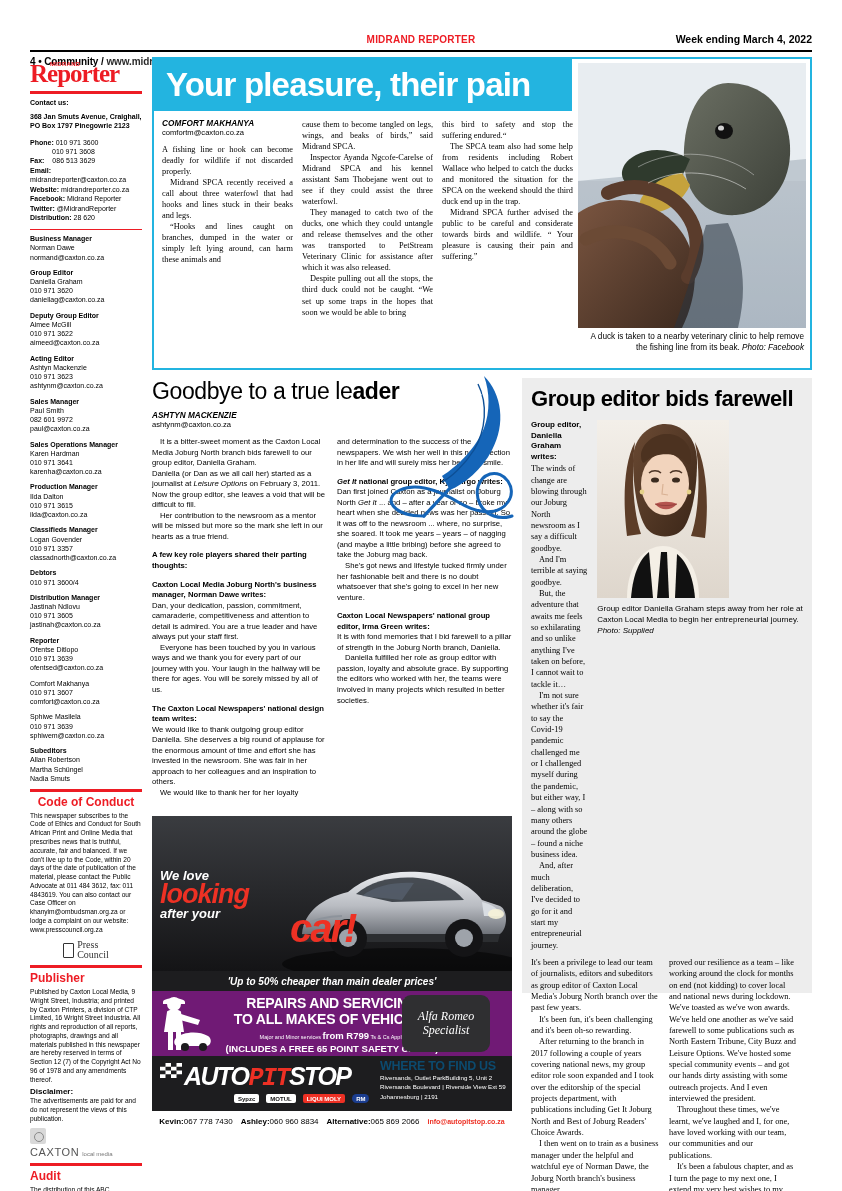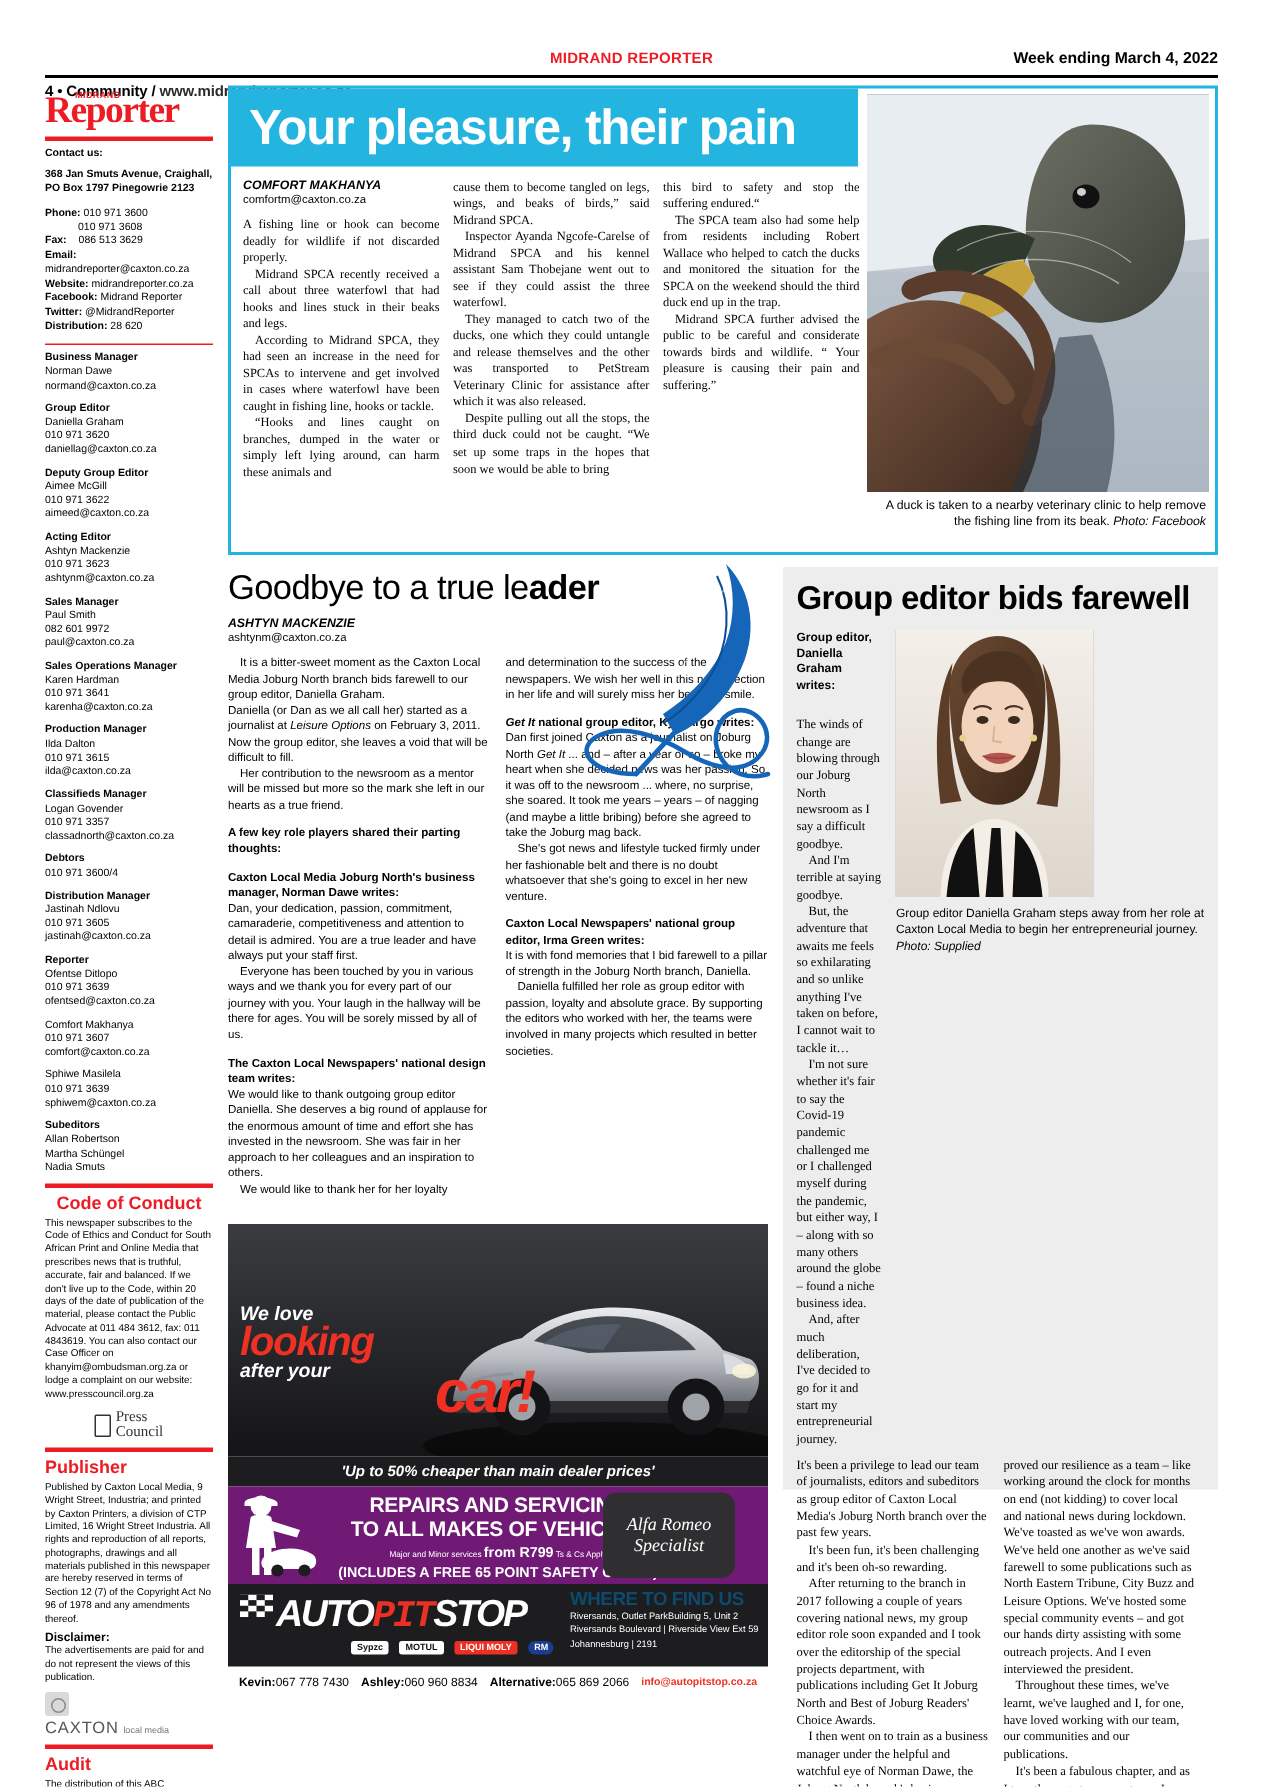--- a/index.html
+++ b/index.html
@@ -137,21 +137,21 @@
   .rb-col { width:128px; }
   .rb-photo { width:132px; height:178px; overflow:hidden; background:#c9c2bb; }
   .rb-cap { font-size:8px; line-height:1.38; margin-top:5px; }
   .rb-cap i { font-style:italic; }
   .rb-serif {
     font-family:"Liberation Serif", serif; font-size:8.4px; line-height:1.35;
     margin:0;
   }
   .rb-serif p { margin:0; text-indent:8px; }
   .rb-serif p.first { text-indent:0; }
-  .rb-lead { font-size:8px; font-weight:bold; line-height:1.32; margin-bottom:15px; }
+  .rb-lead { font-size:8px; font-weight:bold; line-height:1.32; margin-bottom:1px; }
   .rb-bottom { display:flex; gap:10px; margin-top:6px; }
 
   
   .ad { position:absolute; left:152px; top:816px; width:360px; height:360px; background:#fff; }
   .ad-photo { position:absolute; left:0; top:0; width:360px; height:155px; overflow:hidden; background:#1d1d1f; }
   .ad-welove { position:absolute; left:8px; top:52px; color:#fff; }
   .ad-welove .l1 { font-size:13px; font-weight:bold; font-style:italic; }
   .ad-welove .l2 { font-size:27px; font-weight:bold; font-style:italic; color:#ee3124; line-height:0.85; letter-spacing:-1px;}
   .ad-welove .l3 { font-size:13px; font-weight:bold; font-style:italic; }
   .ad-car {
@@ -432,21 +432,20 @@
         </svg>
       </div>
 
       <div class="feature-cols">
         <div class="fcol">
           <div class="byline">COMFORT MAKHANYA</div>
           <div class="byline-mail">comfortm@caxton.co.za</div>
           <div class="serif-body" id="feat-c1">
               <p class="first">A fishing line or hook can become deadly for wildlife if not discarded properly.</p>
               <p>Midrand SPCA recently received a call about three waterfowl that had hooks and lines stuck in their beaks and legs.</p>
-              <p>According to Midrand SPCA, they had seen an increase in the need for SPCAs to intervene and get involved in cases where waterfowl have been caught in fishing line, hooks or tackle.</p>
               <p>“Hooks and lines caught on branches, dumped in the water or simply left lying around, can harm these animals and</p>
             </div>
         </div>
         <div class="fcol">
           <div class="serif-body" id="feat-c2">
               <p class="first">cause them to become tangled on legs, wings, and beaks of birds,” said Midrand SPCA.</p>
               <p>Inspector Ayanda Ngcofe-Carelse of Midrand SPCA and his kennel assistant Sam Thobejane went out to see if they could assist the three waterfowl.</p>
               <p>They managed to catch two of the ducks, one which they could untangle and release themselves and the other was transported to PetStream Veterinary Clinic for assistance after which it was also released.</p>
               <p>Despite pulling out all the stops, the third duck could not be caught. “We set up some traps in the hopes that soon we would be able to bring</p>
             </div>

